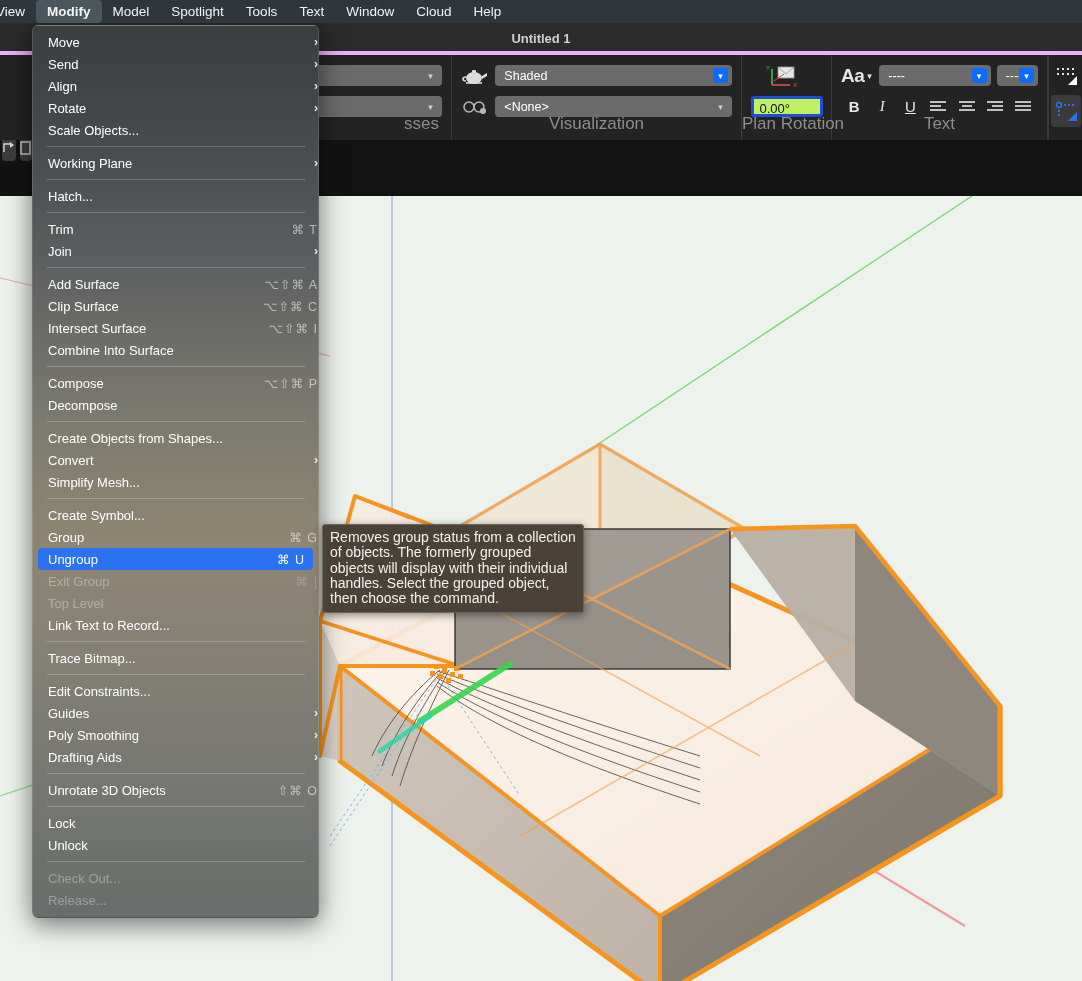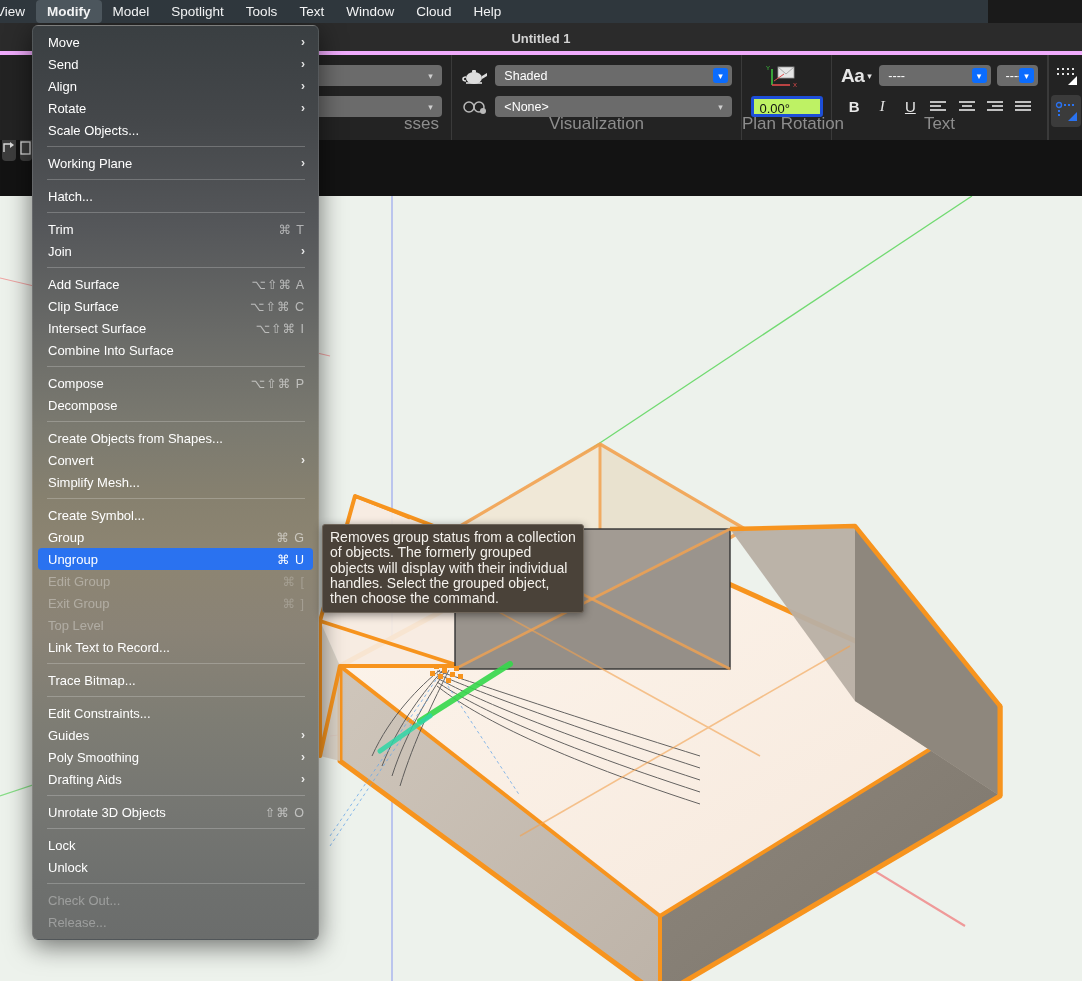--- a/index.html
+++ b/index.html
@@ -9,21 +9,21 @@
     overflow: hidden;
     background: #1a1a1a;
     font-family: "Liberation Sans", sans-serif;
     -webkit-font-smoothing: antialiased;
   }
   #app { position: relative; width: 1082px; height: 981px; }
 
   
   .menubar {
     position: absolute; top: 0; left: 0;
-    width: 988px; height: 23px;
+    width: 1082px; height: 23px;
     background: #2f373d;
     display: flex; align-items: center;
     z-index: 60;
   }
   .menubar-item {
     height: 23px; line-height: 23px;
     padding: 0 11px;
     font-size: 13.5px; color: #f2f3f4;
     white-space: nowrap;
     cursor: default;
@@ -211,21 +211,21 @@
         #6b6d6c 100%);
     box-shadow: 0 6px 26px rgba(0,0,0,0.55);
     border: 0.5px solid rgba(255,255,255,0.12);
     z-index: 50;
     overflow: hidden;
   }
   .mi {
     position: relative;
     height: 22px;
     display: flex; align-items: center;
-    padding: 0 13px 0 15px;
+    padding: 0 0 0 15px;
     font-size: 13px;
     color: #ffffff;
     white-space: nowrap;
     cursor: default;
   }
   .mi-label { flex: 1; }
   .mi-short {
     font-size: 12.5px;
     color: rgba(255,255,255,0.55);
     letter-spacing: 1px;
@@ -663,24 +663,20 @@
       </div>
       <div class="mi">
         <span class="mi-label">Group</span>
         <span class="mi-short">⌘ G</span>
       </div>
       <div class="mi sel">
         <span class="mi-label">Ungroup</span>
         <span class="mi-short">⌘ U</span>
       </div>
       <div class="mi disabled">
-        <span class="mi-label">Edit Group</span>
-        <span class="mi-short">⌘ [</span>
-      </div>
-      <div class="mi disabled">
         <span class="mi-label">Exit Group</span>
         <span class="mi-short">⌘ ]</span>
       </div>
       <div class="mi disabled">
         <span class="mi-label">Top Level</span>
       </div>
       <div class="mi">
         <span class="mi-label">Link Text to Record...</span>
       </div>
       <div class="msep"></div>

